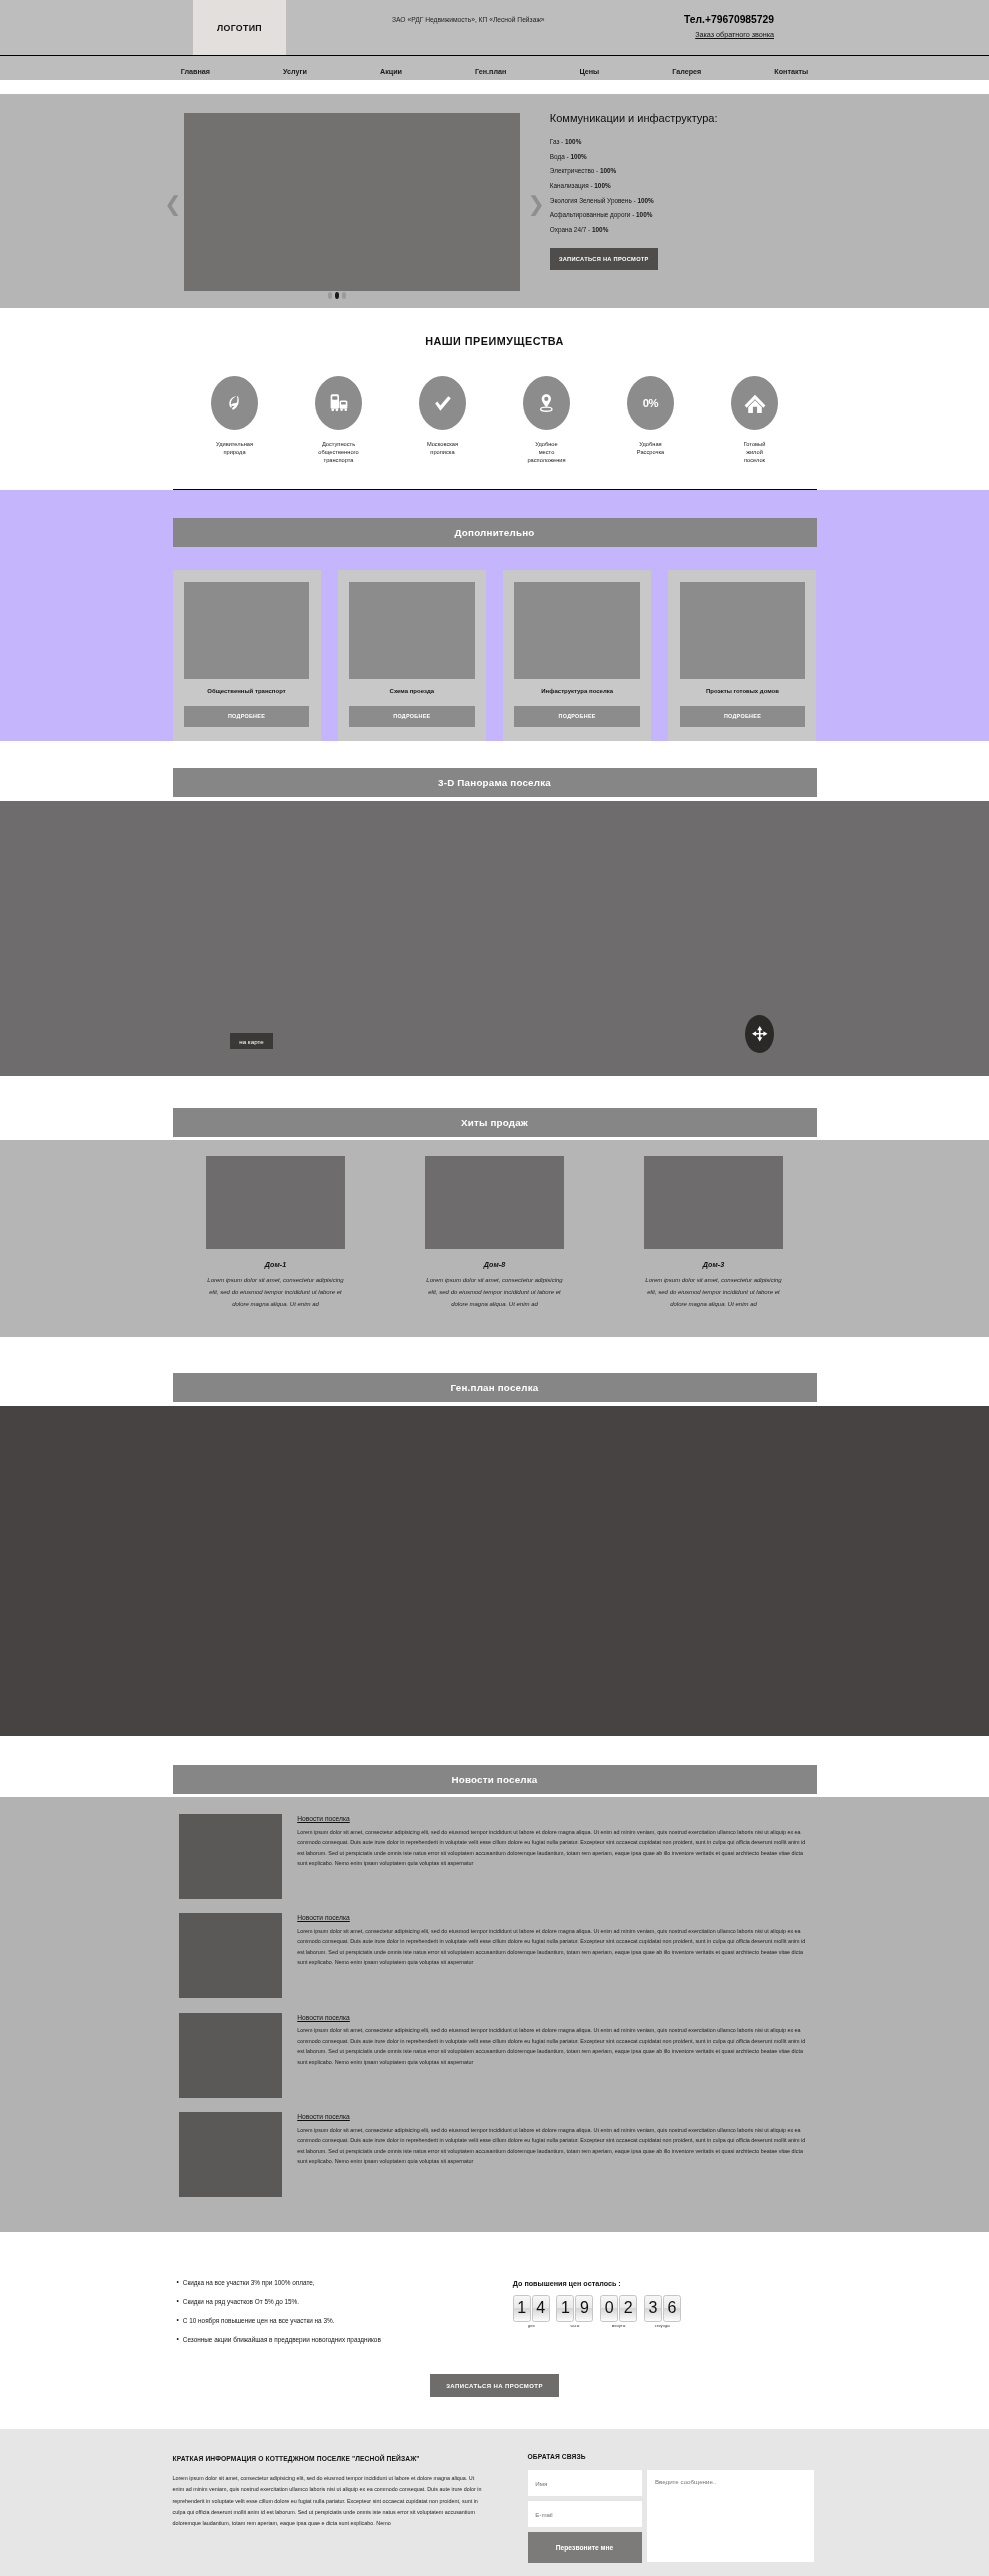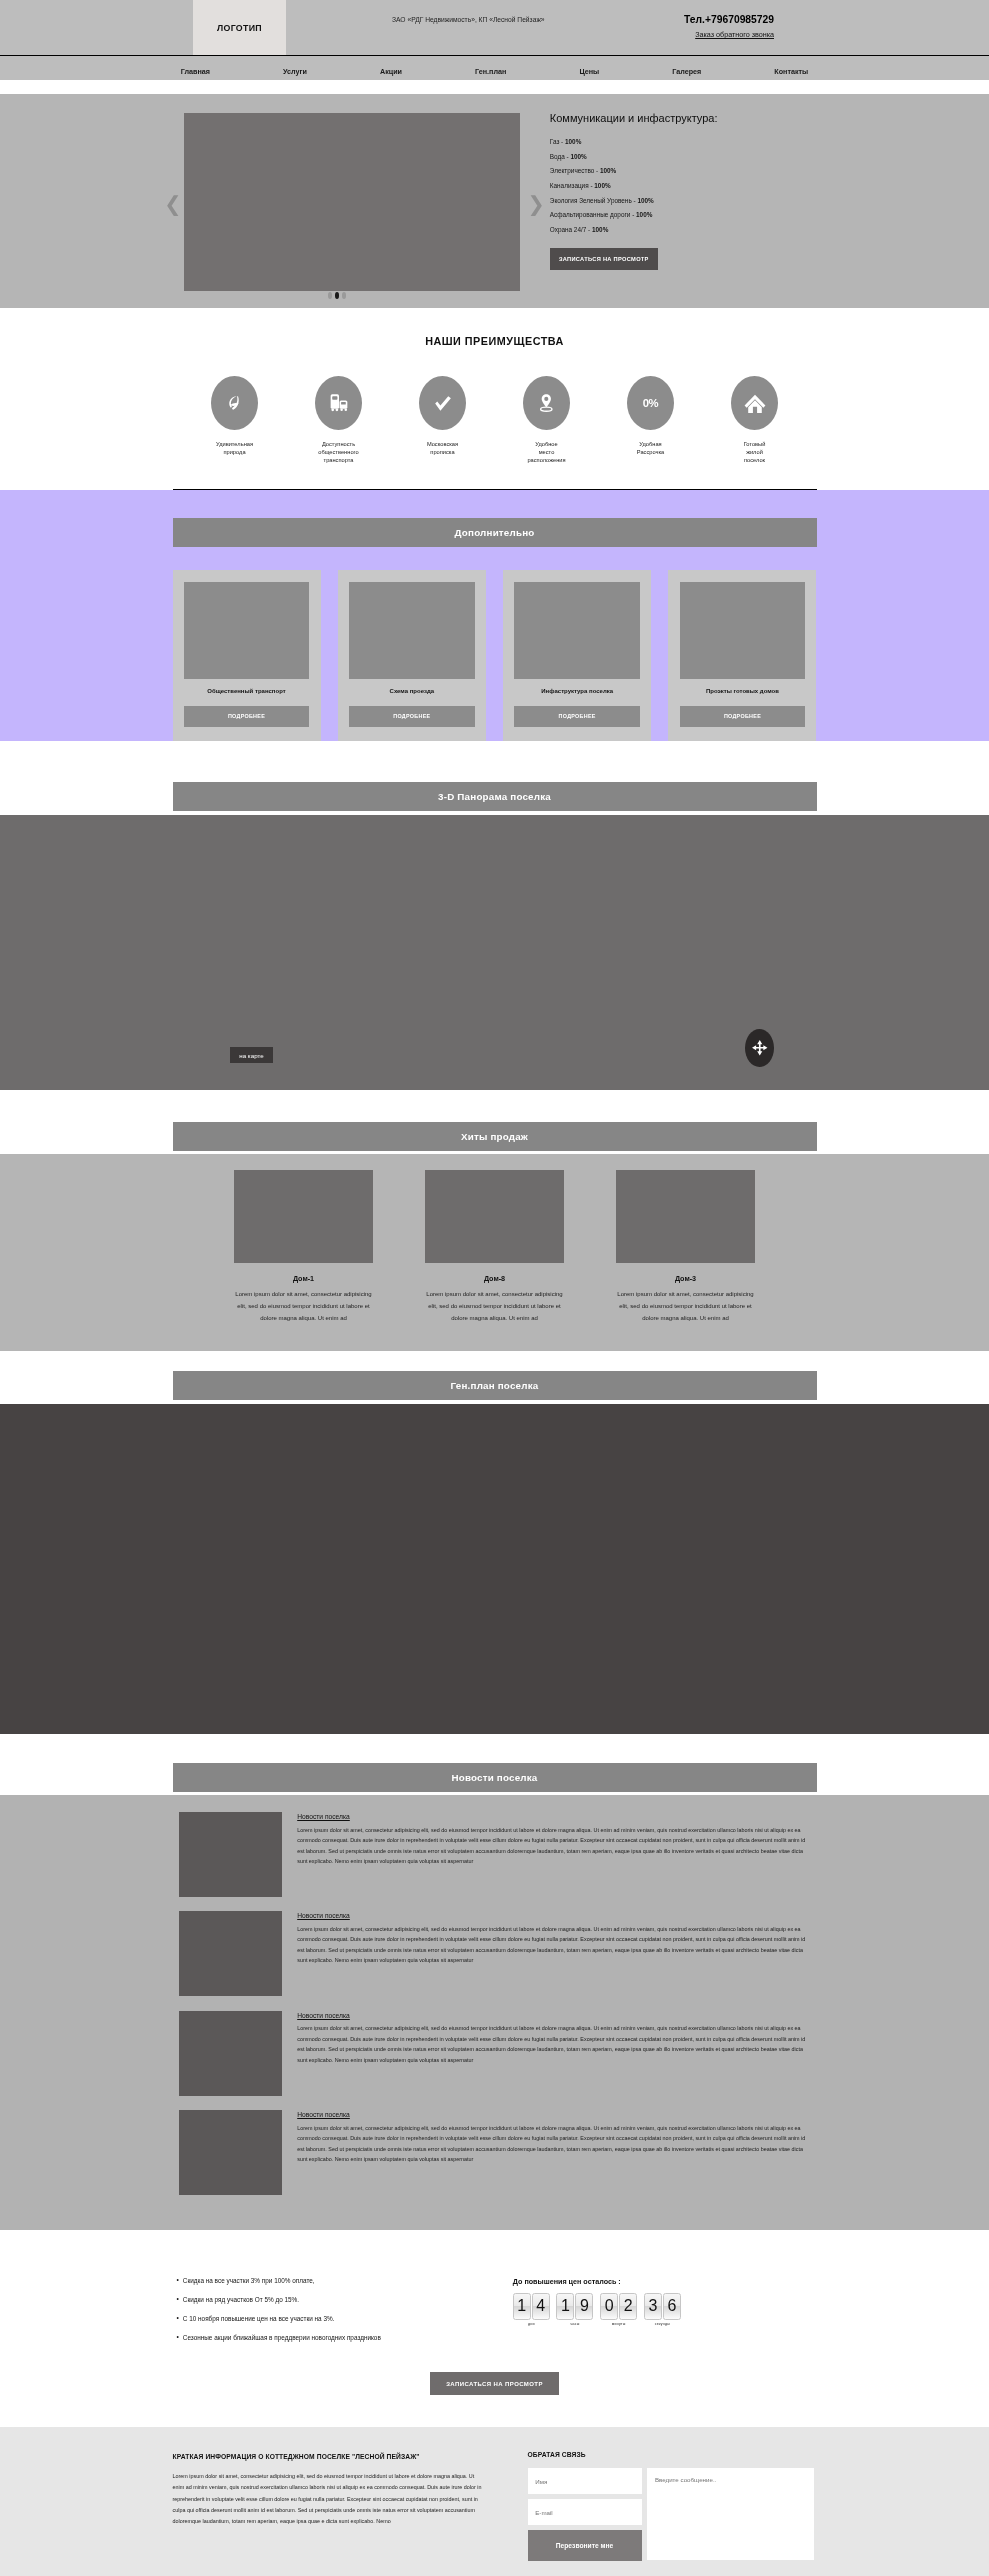--- a/index.html
+++ b/index.html
@@ -138,21 +138,21 @@
     color: #131313; text-align: center; min-height: 7.7px;
   }
   .card-btn {
     margin-top: 10.3px; width: 100%; height: 20.6px;
     background: #8c8c8c; color: #fff; border: 0;
     font-size: 5.4px; font-weight: bold; letter-spacing: 0.3px;
     cursor: pointer; font-family: inherit;
   }
 
   
-  .pano-section { padding-top: 41px; }
+  .pano-section { padding-top: 27px; }
   .pano-view {
     margin-top: 4.1px; width: 100%; height: 275px;
     background: #6e6c6c; position: relative;
   }
   .pano-map-btn {
     position: absolute; left: 230px; bottom: 27px;
     background: #3b3838; color: #fff; border: 0;
     padding: 4.6px 9.3px; font-size: 6.2px; cursor: pointer;
     font-family: inherit;
   }
@@ -160,29 +160,29 @@
     position: absolute; right: 215px; bottom: 23px;
     width: 29px; height: 38px; border-radius: 50%;
     background: #2b2828; display: flex; align-items: center; justify-content: center;
   }
 
   
   .hits-section { padding-top: 32px; }
   .hits-body { background: #b5b5b5; padding: 15.5px 0 27px 0; margin-top: 3.1px; }
   .hits-row {
     width: 644px; margin: 0 auto; display: flex;
-    justify-content: center; gap: 52px;
+    justify-content: center; gap: 80px; font-style: italic;
   }
   .hit { width: 139px; text-align: center; }
   .hit-img { width: 139px; height: 93px; background: #6e6c6c; }
   .hit-name { margin-top: 11.3px; font-size: 7.2px; font-weight: bold; color: #111; }
   .hit-desc { margin-top: 5.2px; font-size: 6px; line-height: 2.0; color: #1e1e1e; }
 
   
-  .genplan-section { padding-top: 20px; }
+  .genplan-section { padding-top: 36px; }
   .genplan-img { width: 100%; height: 330px; background: #474343; margin-top: 3.6px; }
 
   
   .news-section { padding-top: 29px; }
   .news-body { background: #b2b2b2; padding: 16.5px 0 20.6px 0; margin-top: 3.6px; }
   .news-list { width: 644px; margin: 0 auto; }
   .news-item { display: flex; gap: 15.5px; margin-bottom: 14.4px; padding-left: 6.2px; }
   .news-thumb { width: 103px; height: 85px; background: #5b5858; flex: none; }
   .news-text { flex: 1; padding-right: 6.2px; }
   .news-title {

